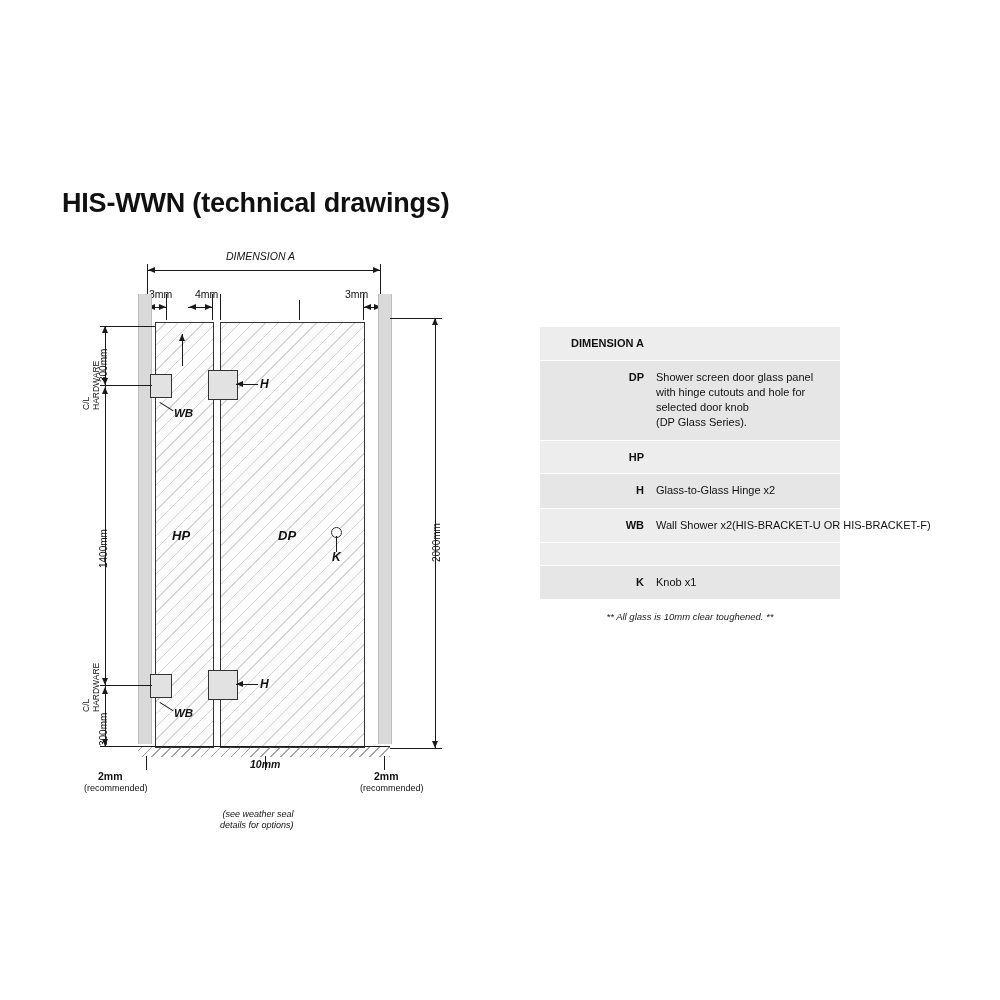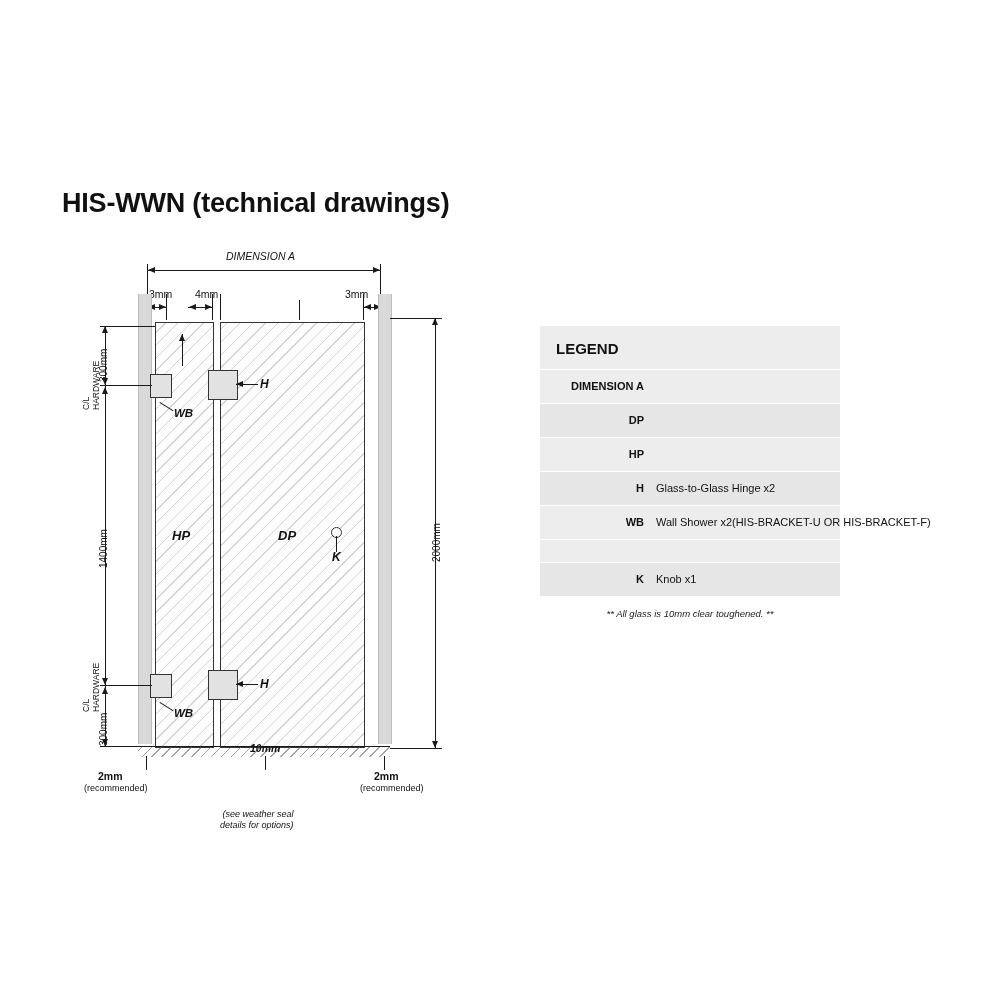--- a/index.html
+++ b/index.html
@@ -273,37 +273,40 @@
   <div class="hline" style="left:78px; top:496px; width:252px; border-top:1px solid #1a1a1a;"></div>
   <div class="floor" style="left:78px; top:497px; width:252px; height:10px;"></div>
 
   <div class="vline" style="left:86px; top:506px; height:14px;"></div>
   <div class="vline" style="left:205px; top:506px; height:14px;"></div>
   <div class="vline" style="left:324px; top:506px; height:14px;"></div>
 
   <div class="lbl bold" style="left:38px; top:520px; font-size:10.5px;">2mm</div>
   <div class="lbl small" style="left:24px; top:533px;">(recommended)</div>
 
-  <div class="lbl bold italic" style="left:190px; top:492px; font-size:10.5px;">10mm</div>
+  <div class="lbl bold italic" style="left:190px; top:508px; font-size:10.5px;">10mm</div>
   <div class="lbl small italic" style="left:160px; top:559px; white-space:pre-line; line-height:1.25;text-align:right;">(see weather seal
 details for options)</div>
 
   <div class="lbl bold" style="left:314px; top:520px; font-size:10.5px;">2mm</div>
   <div class="lbl small" style="left:300px; top:533px;">(recommended)</div>
 </div>
 
 <div class="legend">
-  <div class="legend-title">LEGEND</div>
 
   <div class="legend-row">
     <div class="legend-key">DIMENSION A</div>
   </div>
 
   <div class="legend-row alt">
     <div class="legend-key">DP</div>
+    <div class="legend-val">Shower screen door glass panel
+with hinge cutouts and hole for
+selected door knob
+(DP Glass Series).</div>
   </div>
 
   <div class="legend-row">
     <div class="legend-key">HP</div>
   </div>
 
   <div class="legend-row alt">
     <div class="legend-key">H</div>
     <div class="legend-val">Glass-to-Glass Hinge x2</div>
   </div>

